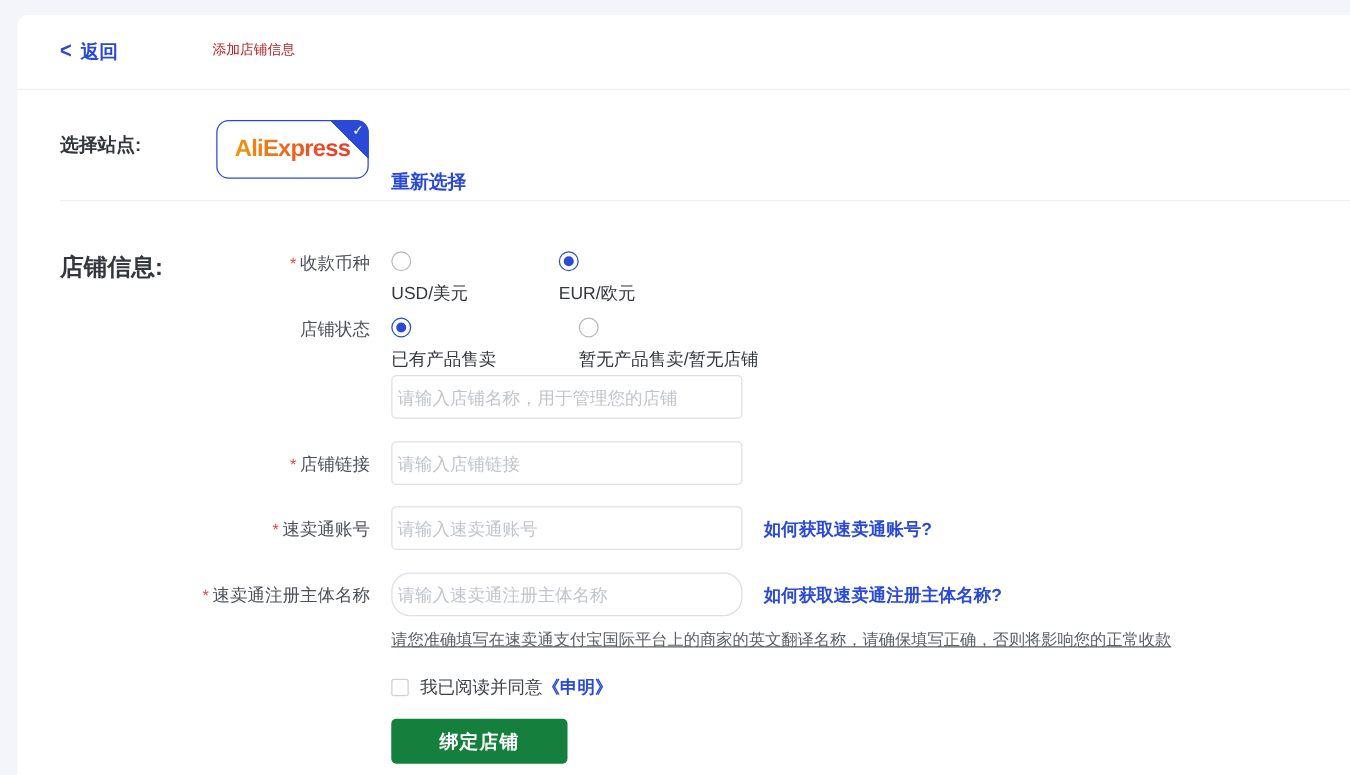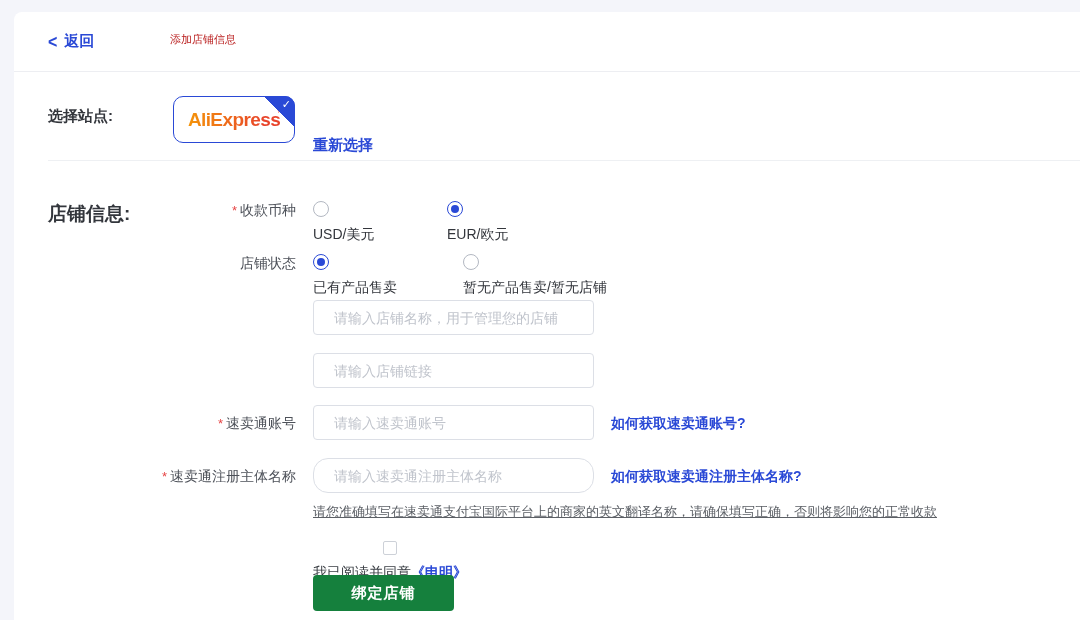--- a/index.html
+++ b/index.html
@@ -50,29 +50,29 @@
   .f-label { position:absolute; left:60px; width:222px; text-align:right; font-size:14px; color:#4d5159; white-space:nowrap; }
   .req { color:#e64545; margin-right:3px; font-size:13px; }
   .radio-opt { position:absolute; display:flex; gap:9px; cursor:pointer;flex-direction:column; }
   .radio { width:16px; height:16px; border-radius:50%; border:1px solid #b3b8c2; background:#fff; position:relative; flex:none; }
   .radio.checked { border-color:#2a49d6; }
   .radio.checked::after { content:""; position:absolute; left:3px; top:3px; width:8px; height:8px; border-radius:50%; background:#2a49d6; }
   .radio-txt { font-size:14px; color:#33363c; }
 
   .t-input {
     position:absolute; left:299px; width:281px; height:35px;
-    border:1px solid #dcdfe6; border-radius:4px; padding:0 20px;
+    border:1px solid #dcdfe6; border-radius:4px; padding:0 4px;
     font-size:14px; color:#33363c; font-family:inherit; outline:none; background:#fff;
   }
   .t-input::placeholder { color:#c0c4cc; }
   .help-link { position:absolute; left:597px; color:#2a49d6; font-size:14px; font-weight:700; cursor:pointer; white-space:nowrap; }
 
   .note { position:absolute; left:299px; top:491px; font-size:13px; color:#5c6066; white-space:nowrap;text-decoration:underline; }
 
-  .agree { position:absolute; left:299px; top:529px; display:flex; align-items:center; gap:9px;flex-direction:column; }
+  .agree { position:absolute; left:299px; top:529px; display:flex; align-items:center; gap:9px; }
   .cbx { width:14px; height:14px; border:1px solid #cdd1d8; border-radius:2px; background:#fff; cursor:pointer; flex:none; }
   .agree-txt { font-size:14px; color:#3c4046; }
   .agree-link { color:#2a49d6; font-weight:700; cursor:pointer; }
 
   .submit {
     position:absolute; left:299px; top:563px; width:141px; height:36px;
     background:#15803d; color:#fff; border:none; border-radius:4px;
     font-size:15px; font-weight:600; letter-spacing:1px; cursor:pointer; font-family:inherit;
   }
 </style>
@@ -123,20 +123,23 @@
       <span class="radio checked"></span>
       <span class="radio-txt">已有产品售卖</span>
     </div>
     <div class="radio-opt" style="left:449px; top:242px">
       <span class="radio"></span>
       <span class="radio-txt">暂无产品售卖/暂无店铺</span>
     </div>
 
     <input class="t-input" style="top: 288px;" type="text" placeholder="请输入店铺名称，用于管理您的店铺">
 
+    <div class="f-label" style="top:351px">
+      <span class="req">*</span><span>店铺链接</span>
+    </div>
     <input class="t-input" style="top: 341px;" type="text" placeholder="请输入店铺链接">
 
     <div class="f-label" style="top:403px">
       <span class="req">*</span><span>速卖通账号</span>
     </div>
     <input class="t-input" style="top: 393px;" type="text" placeholder="请输入速卖通账号">
     <span class="help-link" style="top:403px">如何获取速卖通账号?</span>
 
     <div class="f-label" style="top:456px">
       <span class="req">*</span><span>速卖通注册主体名称</span>

